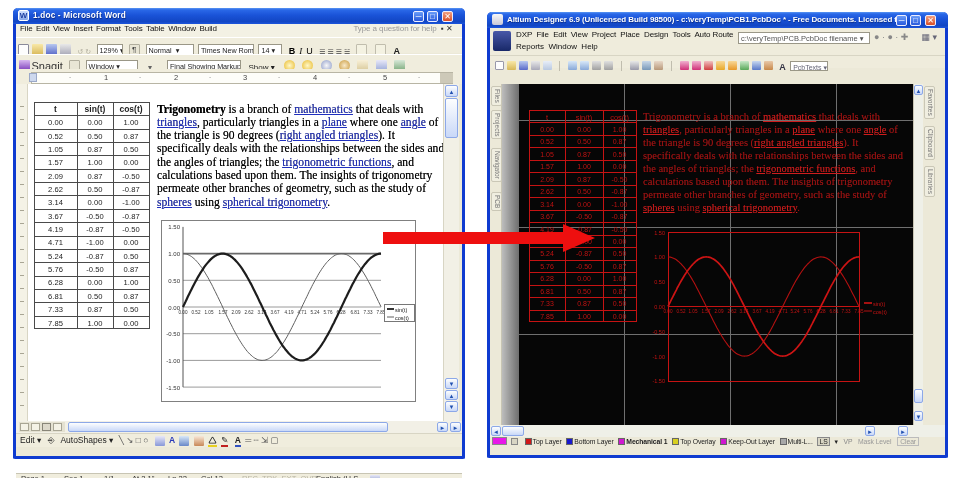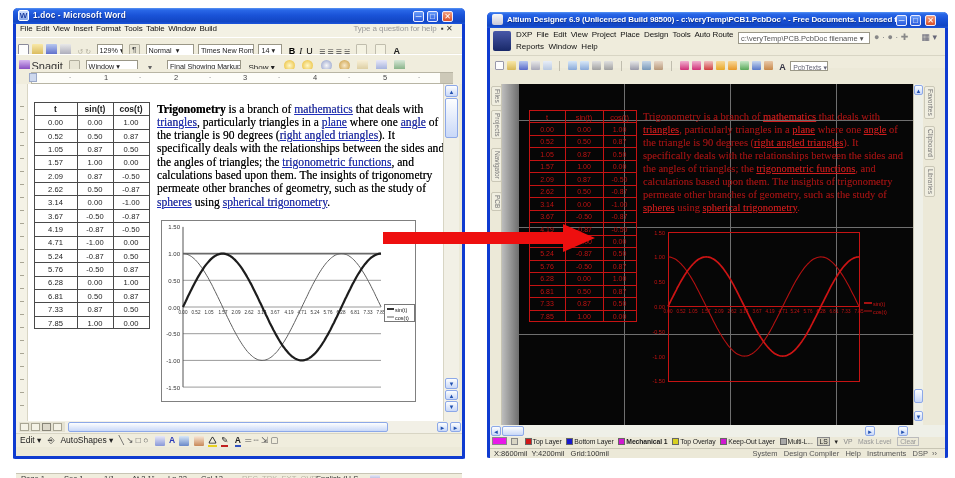--- a/index.html
+++ b/index.html
@@ -482,21 +482,17 @@
     <span class="lsq" style="background:#d018d0;"></span><b>Mechanical 1</b>
     <span class="lsq" style="background:#d8d020;"></span>Top Overlay
     <span class="lsq" style="background:#d018d0;"></span>Keep-Out Layer
     <span class="lsq" style="background:#a8a8a8;"></span>Multi-L...
     <span style="border:1px solid #888;padding:0 1px;margin-left:3px;background:#d8d5c4;">LS</span>
     <span style="margin-left:3px;">▾</span>
     <span style="margin-left:4px;color:#888;">VP</span>
     <span style="margin-left:4px;color:#999;">Mask Level</span>
     <span style="margin-left:4px;color:#999;border:1px solid #bbb;padding:0 2px;">Clear</span>
   </div>
-  <div id="astatus">
-    <span style="margin-left:4px;">X:8600mil&nbsp; Y:4200mil&nbsp;&nbsp; Grid:100mil</span>
-    <span style="position:absolute;right:8px;color:#555;">System &nbsp; Design Compiler &nbsp; Help &nbsp; Instruments &nbsp; DSP &nbsp;››</span>
-  </div>
 </div>
 
 <svg width="955" height="478" style="position:absolute;left:0;top:0;pointer-events:none;filter:blur(0.4px);" xmlns="http://www.w3.org/2000/svg">
   <polygon points="383,232 563,232 563,224 595,238 563,252 563,244 383,244" fill="#ee0f0f"></polygon>
 </svg>
 
 </body></html>

